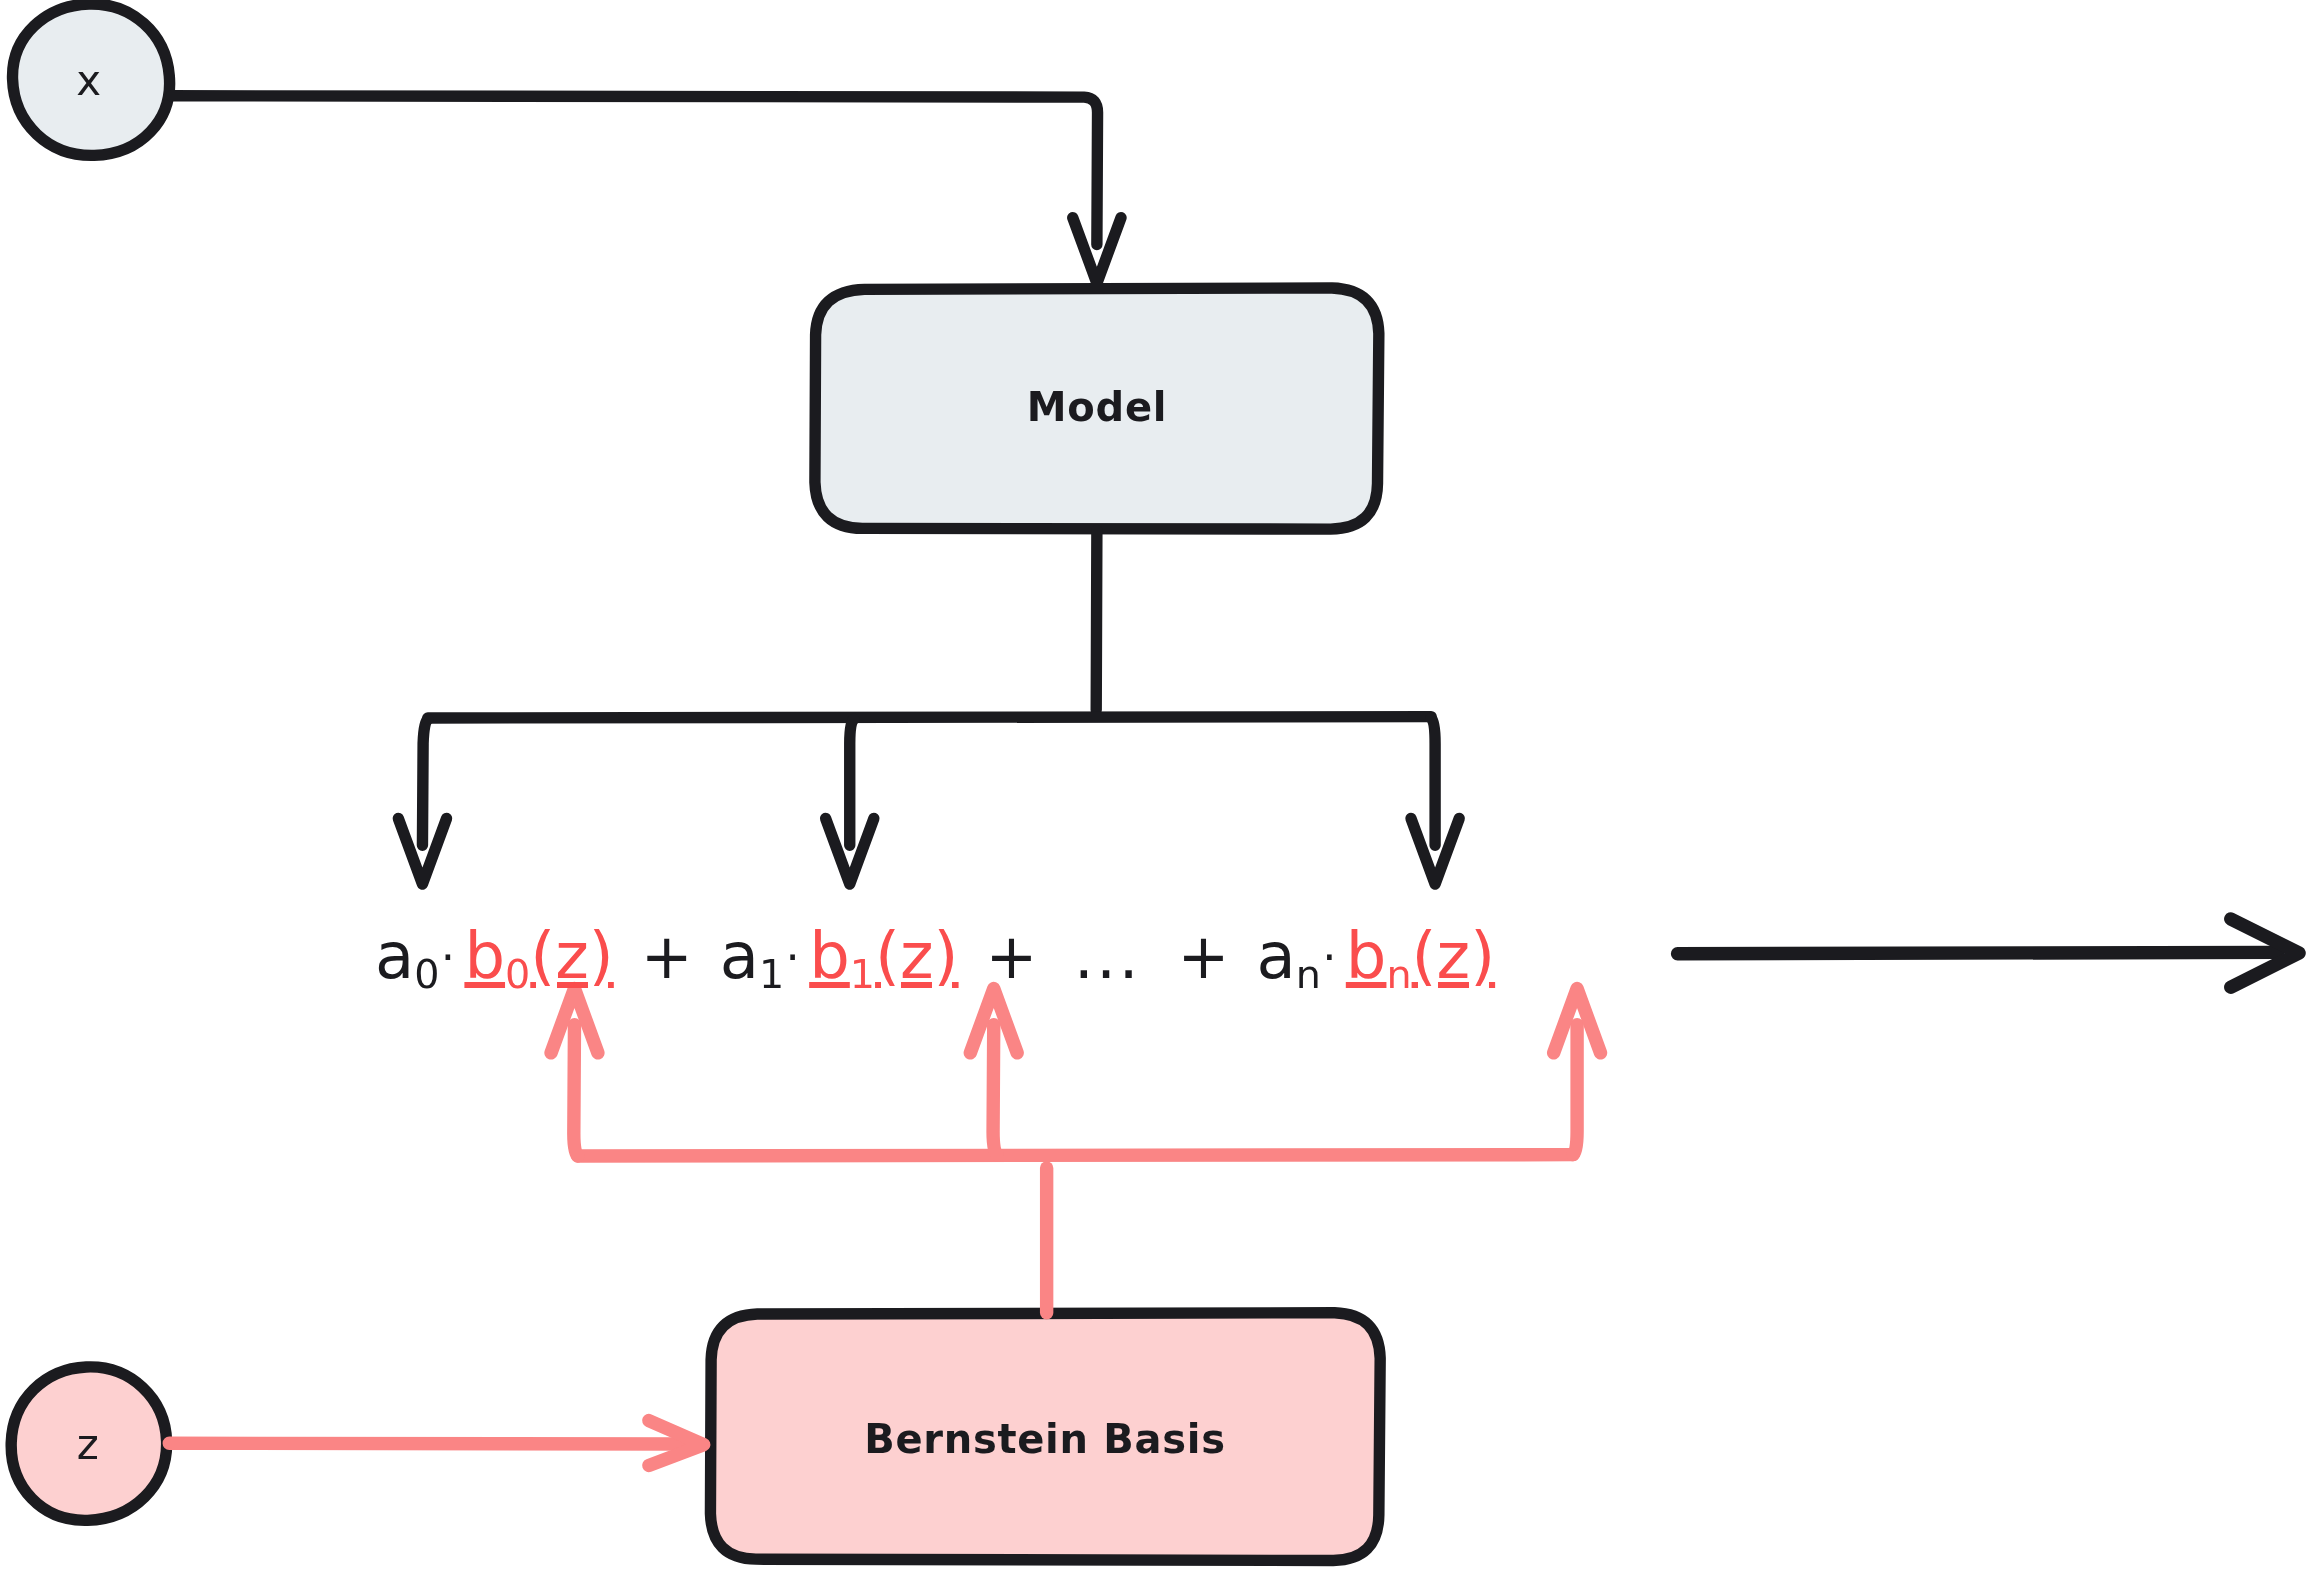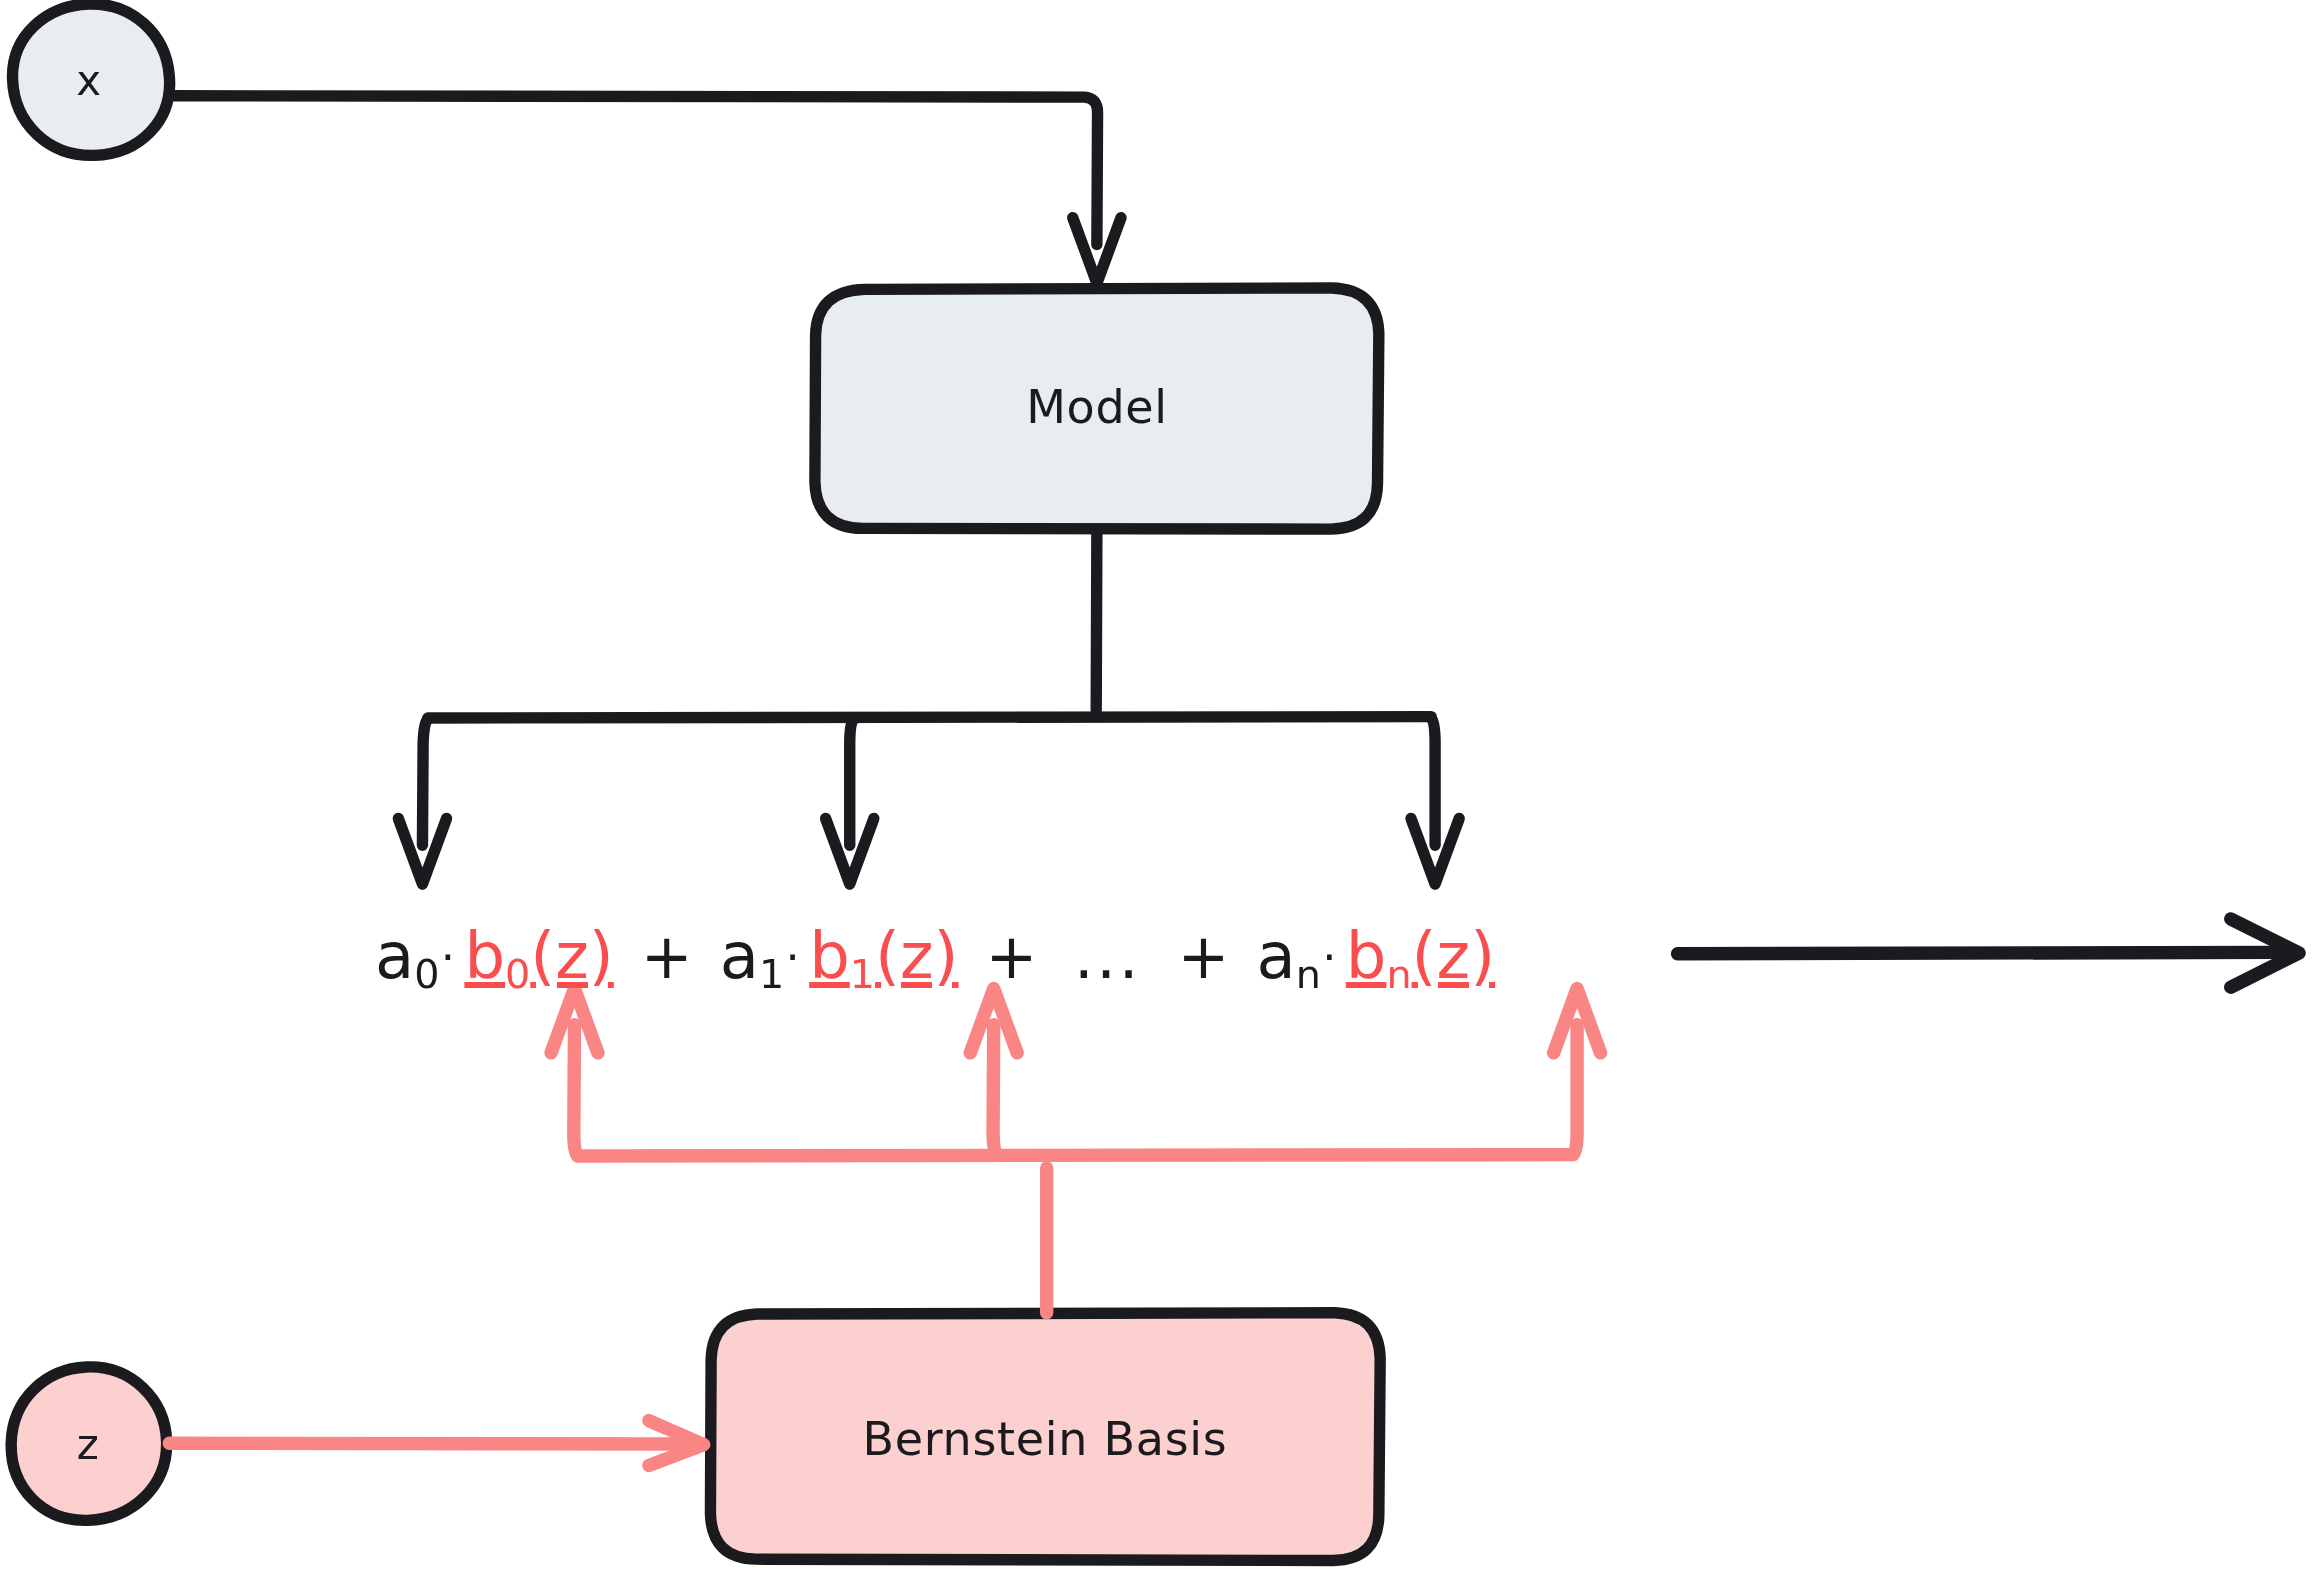--- a/index.html
+++ b/index.html
@@ -33,22 +33,23 @@
     color: #1b1b1f;
     white-space: nowrap;
     pointer-events: none;
     letter-spacing: 0.7px;
   }
   .circle-label {
     font-size: 42px;
     transform: translate(-50%, -50%);
   }
   .box-label {
-    font-size: 46px;
+    font-size: 40px;
     transform: translate(-50%, -50%);
+    font-weight: bold;
   }
   .formula-row {
     position: absolute;
     left: 375px;
     top: 919px;
     display: flex;
     align-items: baseline;
     font-size: 64px;
     color: #1b1b1f;
     white-space: nowrap;

